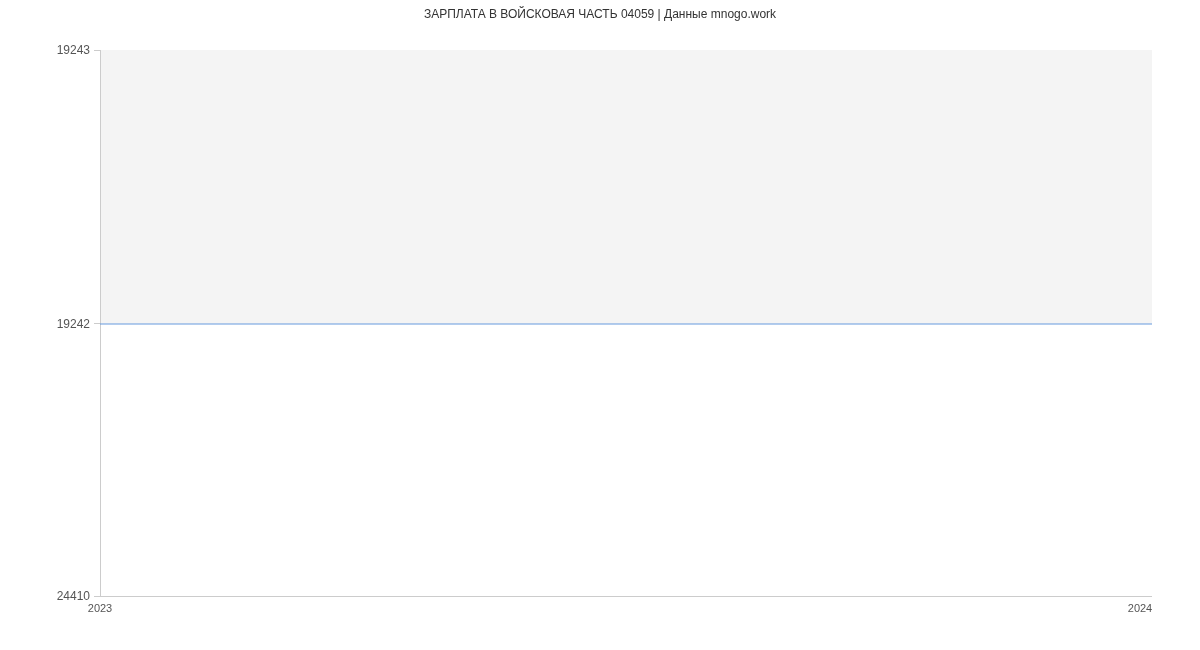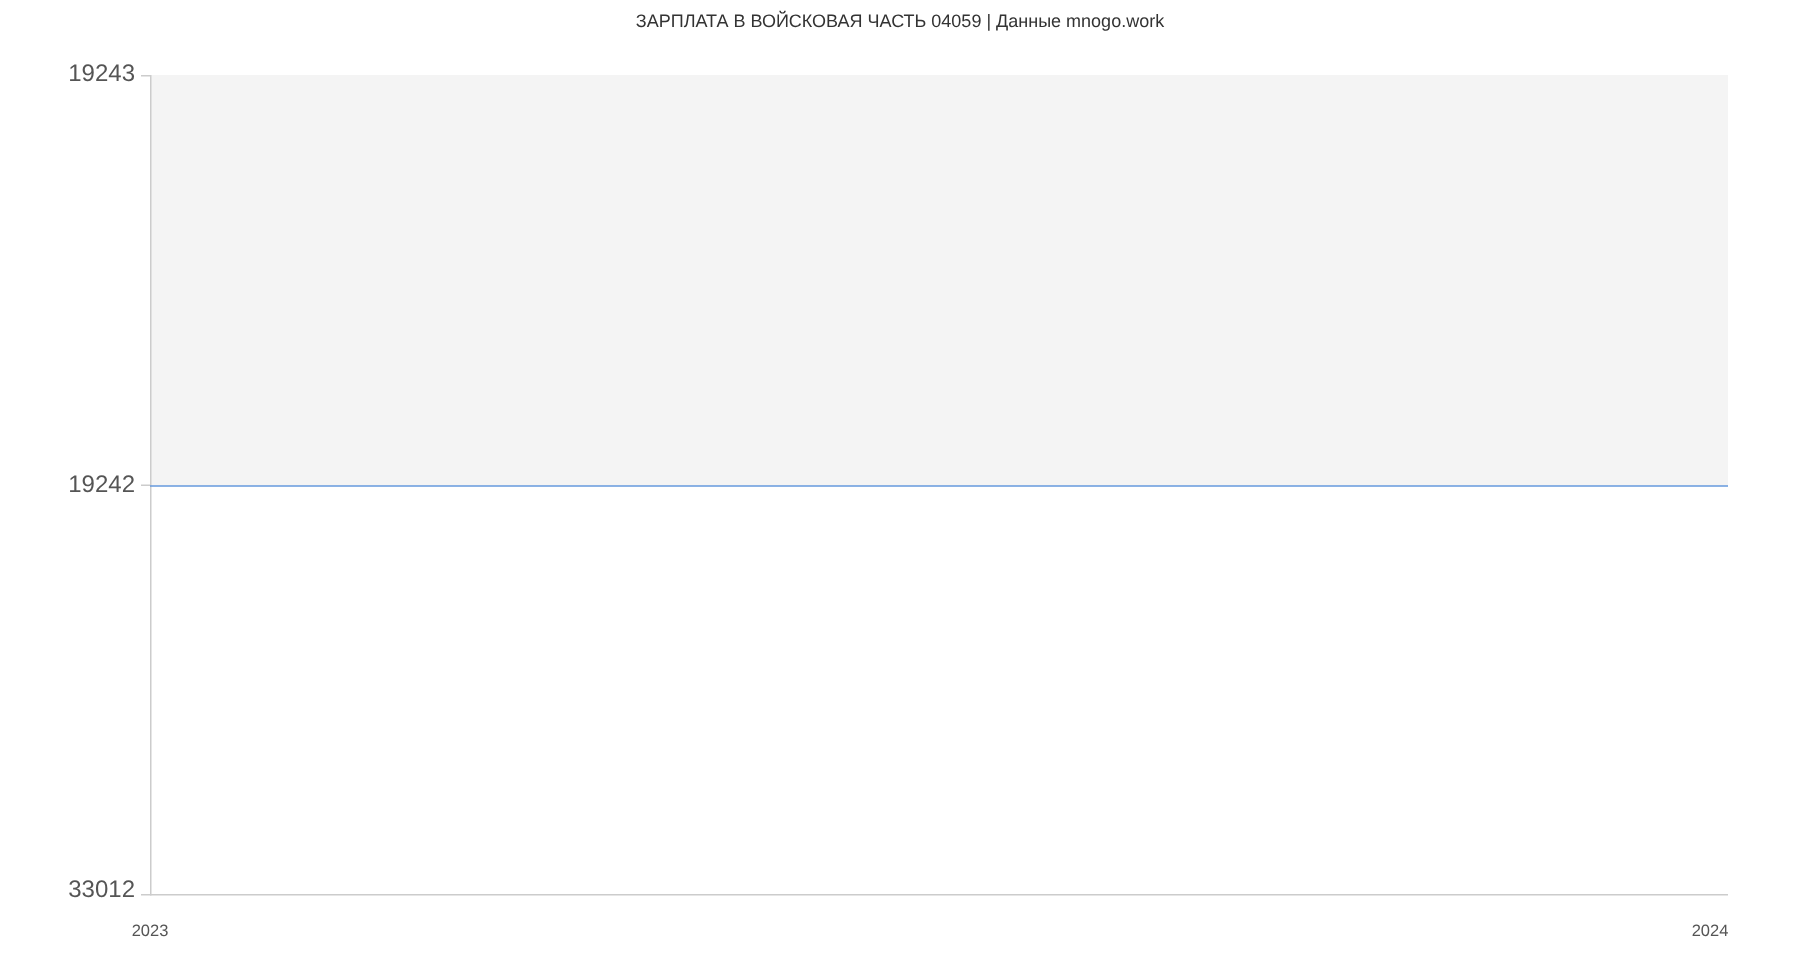--- a/index.html
+++ b/index.html
@@ -74,32 +74,32 @@
       height: 1px;
       left: -6px;
     }
     .y-tick-0 { bottom: 0; }
     .y-tick-1 { top: calc(50% - 0.5px); }
     .y-tick-2 { top: 0; }
     .y-label {
       position: absolute;
       right: 100%;
       margin-right: 10px;
-      font-size: 16px;
+      font-size: 12px;
       color: #555555;
       transform: translateY(-50%);
       white-space: nowrap;
     }
     .y-label-0 { bottom: -6px; transform: none; }
     .y-label-1 { top: 50%; text-align: center; }
     .y-label-2 { top: 0; }
     .x-label {
       position: absolute;
       top: 100%;
-      margin-top: 18px;
+      margin-top: 5px;
       font-size: 11px;
       color: #555555;
     }
     .x-label-0 { left: 0; transform: translateX(-50%); }
     .x-label-1 { right: 12px; transform: translateX(50%); }
   </style>
 </head>
 <body>
 
 <div class="chart-container">
@@ -109,20 +109,20 @@
     <div class="shaded-upper"></div>
     <div class="axis-line-left"></div>
     <div class="axis-line-bottom"></div>
 
     <div class="y-tick y-tick-0"></div>
     <div class="y-tick y-tick-1"></div>
     <div class="y-tick y-tick-2"></div>
 
     <div class="data-line"></div>
 
-    <div class="y-label y-label-0">33012</div>
+    <div class="y-label y-label-0">24410</div>
     <div class="y-label y-label-1">19242</div>
     <div class="y-label y-label-2">19243</div>
 
     <div class="x-label x-label-0">2023</div>
     <div class="x-label x-label-1">2024</div>
   </div>
 </div>
 
 </body></html>

